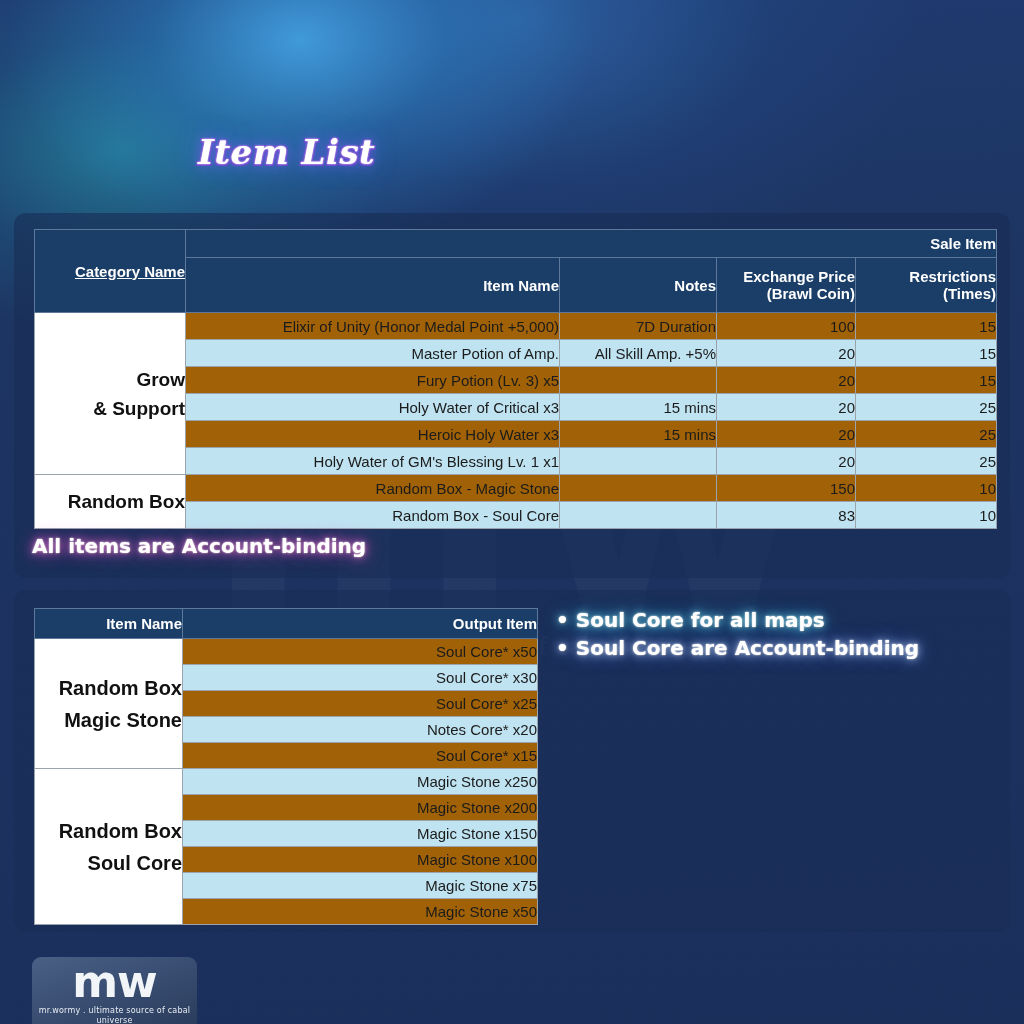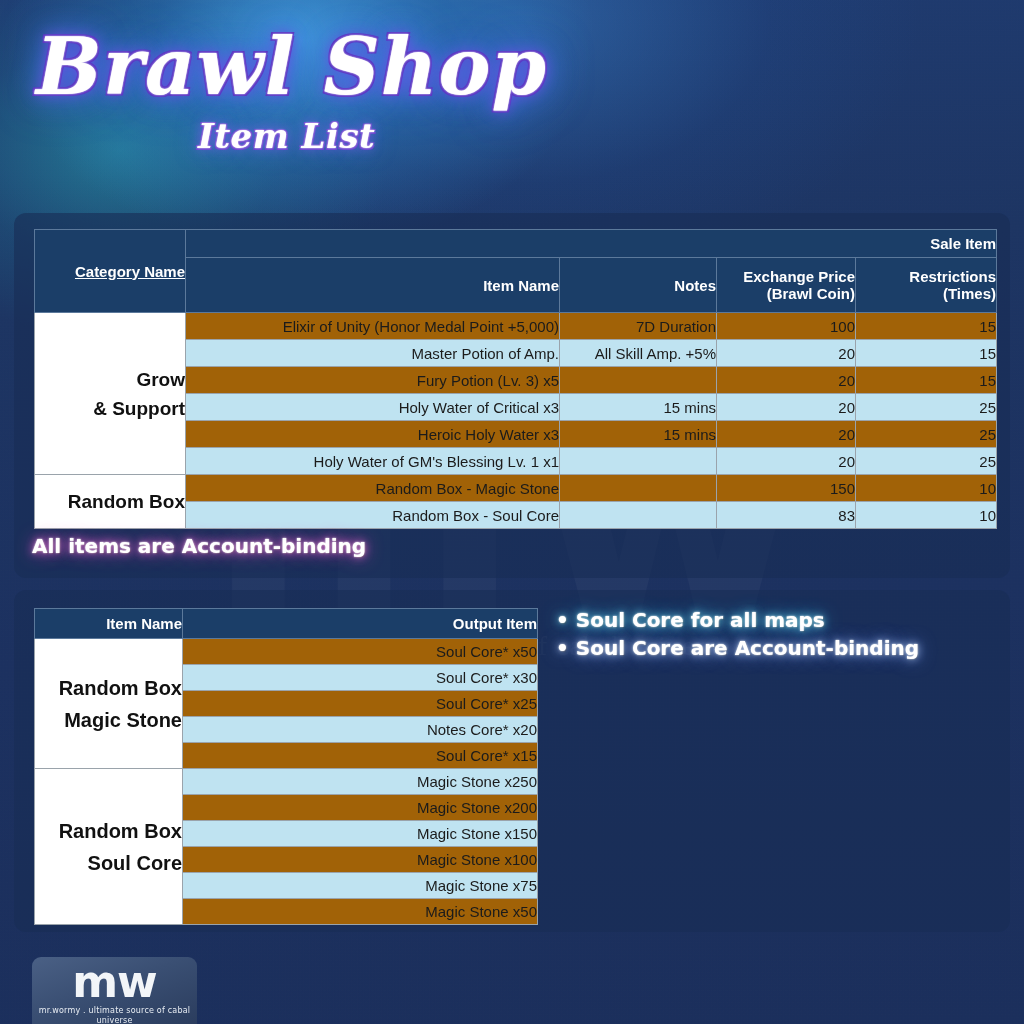--- a/index.html
+++ b/index.html
@@ -82,21 +82,21 @@
       -2px 2px 0 #5b37c4,
       2px -2px 0 #5b37c4,
       -2px -2px 0 #5b37c4,
       0 0 14px #6f45e0,
       0 0 28px #4a7df0,
       0 0 46px #3a5fd0;
   }
   #title-sub {
     position: absolute;
     left: 198px;
-    top: 116px;
+    top: 132px;
     font-family: "DejaVu Serif", serif;
     font-style: italic;
     font-weight: bold;
     font-size: 34px;
     line-height: 40px;
     color: #ffffff;
     letter-spacing: 0.5px;
     text-shadow:
       0 0 2px #ffffff,
       1.5px 1.5px 0 #6a45cf,
@@ -263,21 +263,20 @@
 </style>
 </head>
 <body>
 
 <div id="bg-base"></div>
 <div id="bg-noise"></div>
 <div id="bg-watermark">mw</div>
 <div id="bg-watermark-text">mr.wormy . ultimate source of cabal universe</div>
 
 <div id="header">
-  <div id="title-main">Brawl Shop</div>
   <div id="title-sub">Item List</div>
 </div>
 
 <div class="panel" id="panel-sale"></div>
 <div class="panel" id="panel-output"></div>
 
 <table id="sale-table">
   <colgroup>
     <col style="width:151px">
     <col style="width:374px">

